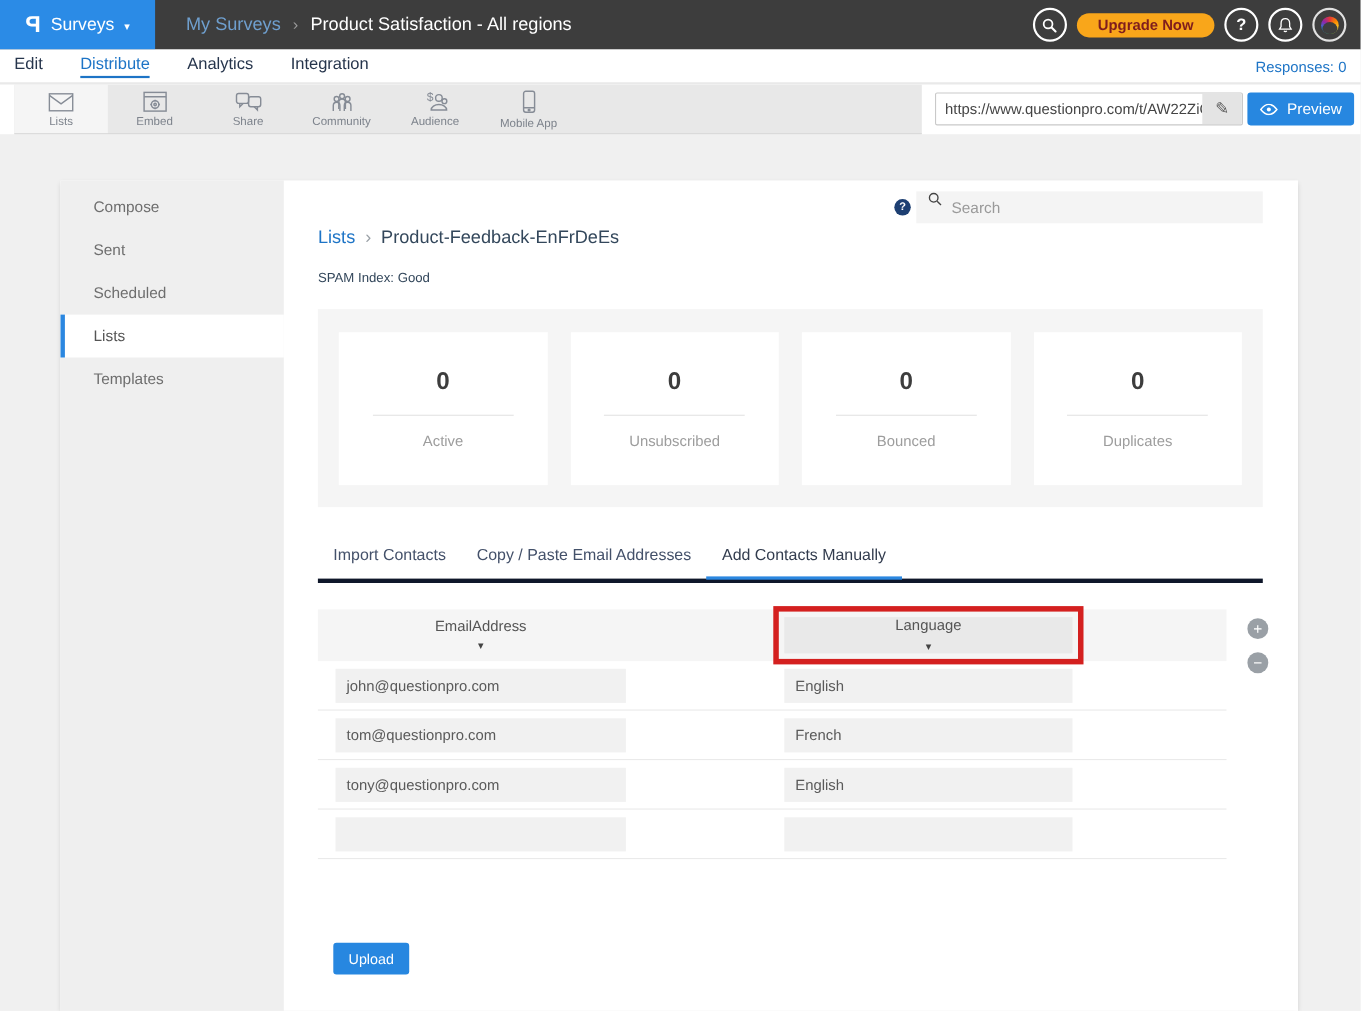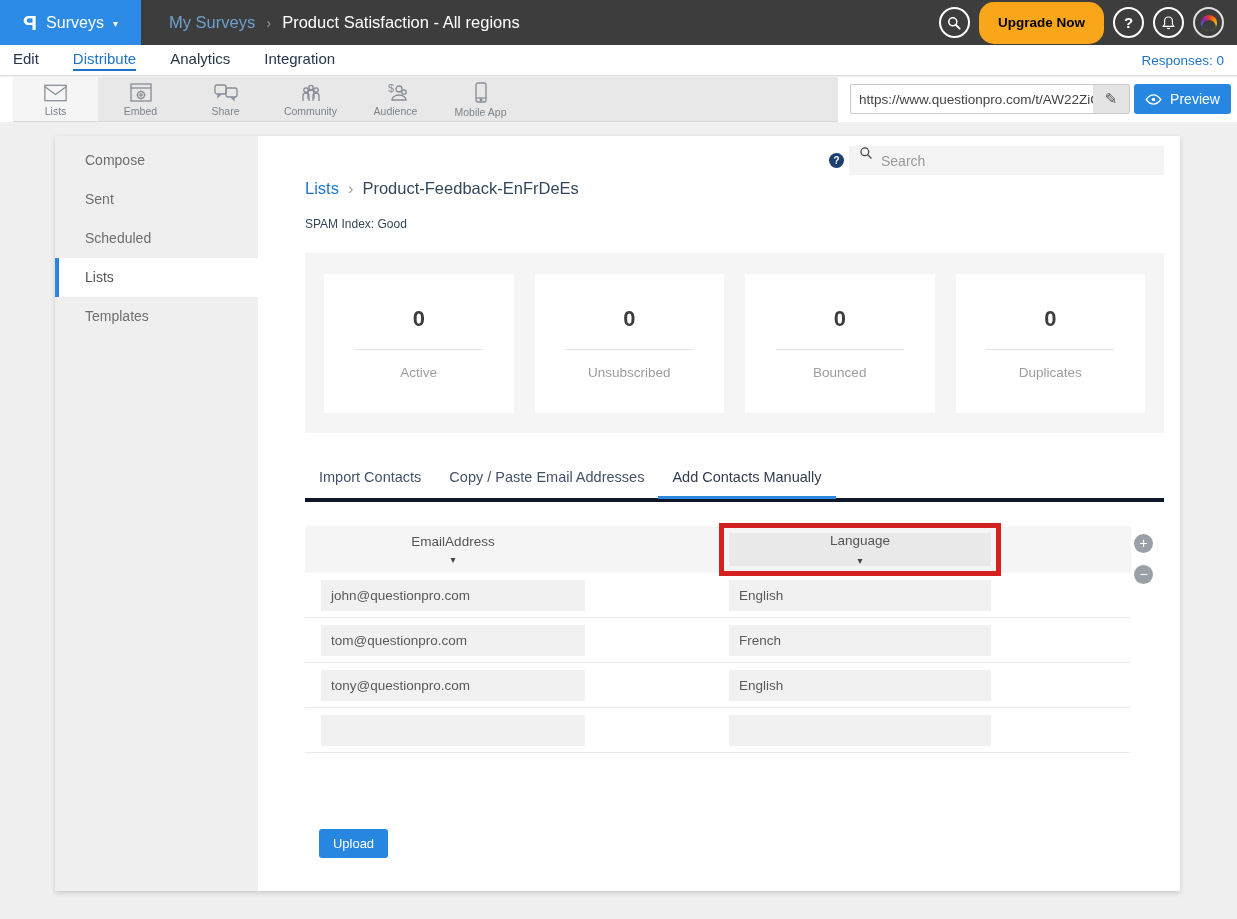--- a/index.html
+++ b/index.html
@@ -13,21 +13,21 @@
   .logo-area { width:141px; height:45px; background:#2b8be6; color:#fff; display:flex; align-items:center; justify-content:center; gap:9px; cursor:pointer; }
   .logo-glyph { font-size:21px; font-weight:bold; transform:scaleX(-1); display:inline-block; }
   .logo-product { font-size:16px; }
   .logo-caret { font-size:10px; margin-top:2px; }
   .topbar-crumb { margin-left:28px; font-size:16.5px; display:flex; align-items:center; gap:11px; }
   .crumb-parent { color:#6f9fce; cursor:pointer; }
   .crumb-sep { color:#9a9a9a; font-size:15px; }
   .crumb-current { color:#fff; }
   .topbar-right { margin-left:auto; display:flex; align-items:center; gap:9px; padding-right:13px; }
   .circle-btn { width:31px; height:31px; border:2px solid #fff; border-radius:50%; display:flex; align-items:center; justify-content:center; color:#fff; font-weight:bold; font-size:15px; cursor:pointer; background:transparent; }
-  .upgrade-btn { background:#f9a61a; color:#000000; font-weight:bold; font-size:13.5px; border:none; border-radius:15px; height:42px; padding:0 19px; cursor:pointer; font-family:inherit; }
+  .upgrade-btn { background:#f9a61a; color:#7f1d1d; font-weight:bold; font-size:13.5px; border:none; border-radius:15px; height:22px; padding:0 19px; cursor:pointer; font-family:inherit; }
   .avatar { width:31px; height:31px; border:2px solid #e0e0e0; border-radius:50%; display:flex; align-items:center; justify-content:center; cursor:pointer; position:relative; }
   .avatar-swoosh { width:16px; height:16px; border-radius:50%; background:conic-gradient(#e53935,#fb8c00,#fdd835,#43a047,#1e88e5,#8e24aa,#e53935); position:relative; overflow:hidden; }
   .avatar-swoosh::after { content:''; position:absolute; width:14px; height:14px; border-radius:50%; background:#3d3d3d; top:5px; left:1px; }
   
   .nav-row { position:absolute; top:45px; left:0; width:1237px; height:31px; background:#fff; border-bottom:1px solid #dedede; display:flex; align-items:center; font-size:15px; }
   .nav-item { margin-left:34px; color:#26354c; cursor:pointer; padding-bottom:2px; border-bottom:2px solid transparent; }
   .nav-item:first-child { margin-left:13px; }
   .nav-item.active { color:#1d74c6; border-bottom-color:#1d74c6; }
   .responses { margin-left:auto; margin-right:13px; color:#1d74c6; font-size:13.5px; }
   
@@ -35,21 +35,21 @@
   .toolbar-strip { position:absolute; left:13px; top:0; width:825px; height:45px; background:#e8e8e8; display:flex; border-bottom:1px solid #d9d9d9; }
   .tool-item { width:85px; display:flex; flex-direction:column; align-items:center; justify-content:center; gap:1px; color:#7d838c; font-size:10.5px; cursor:pointer; }
   .tool-item.active { background:#f5f5f5; }
   .tool-item svg { stroke:#868c96; fill:none; stroke-width:1.3; }
   .url-box { position:absolute; left:850px; top:7px; width:280px; height:30px; border:1px solid #c9c9c9; background:#fff; display:flex; border-radius:2px; overflow:hidden; }
   .url-input { flex:1; border:none; outline:none; font-size:13.5px; color:#444; padding:0 0 0 8px; background:transparent; font-family:inherit; white-space:nowrap; }
   .pencil-seg { width:36px; background:#e4e4e4; display:flex; align-items:center; justify-content:center; color:#555; font-size:15px; cursor:pointer; }
   .preview-btn { position:absolute; left:1134px; top:7px; width:97px; height:30px; background:#2787e0; color:#fff; font-size:14px; border:none; border-radius:3px; display:flex; align-items:center; justify-content:center; gap:8px; cursor:pointer; font-family:inherit; }
   .preview-btn svg { stroke:#fff; fill:none; stroke-width:1.4; }
   
-  .main-panel { position:absolute; left:55px; top:136px; width:1125px; height:755px; background:#fff; box-shadow:0 2px 5px rgba(0,0,0,.16); display:flex;gap:16px; }
+  .main-panel { position:absolute; left:55px; top:164px; width:1125px; height:755px; background:#fff; box-shadow:0 2px 5px rgba(0,0,0,.16); display:flex; }
   .sidebar { width:203px; background:#efefef; flex-shrink:0; padding-top:5px; }
   .side-item { height:39px; line-height:39px; padding-left:30px; color:#6e6e6e; font-size:14px; cursor:pointer; }
   .side-item.active { background:#fff; border-left:4px solid #2b87e0; padding-left:26px; color:#555; }
   .content { flex:1; position:relative; }
   
   .help-circle { position:absolute; left:555px; top:17px; width:15px; height:15px; border-radius:50%; background:#1d3f72; color:#fff; font-size:10px; font-weight:bold; display:flex; align-items:center; justify-content:center; cursor:pointer; }
   .search-box { position:absolute; left:575px; top:10px; width:315px; height:29px; background:#f4f4f4; display:flex; padding:0 10px; gap:8px; }
   .search-box svg { stroke:#444; fill:none; stroke-width:1.6; flex-shrink:0; }
   .search-input { border:none; outline:none; background:transparent; font-size:14px; color:#555; width:100%; font-family:inherit; }
   .search-input::placeholder { color:#9a9a9a; }

